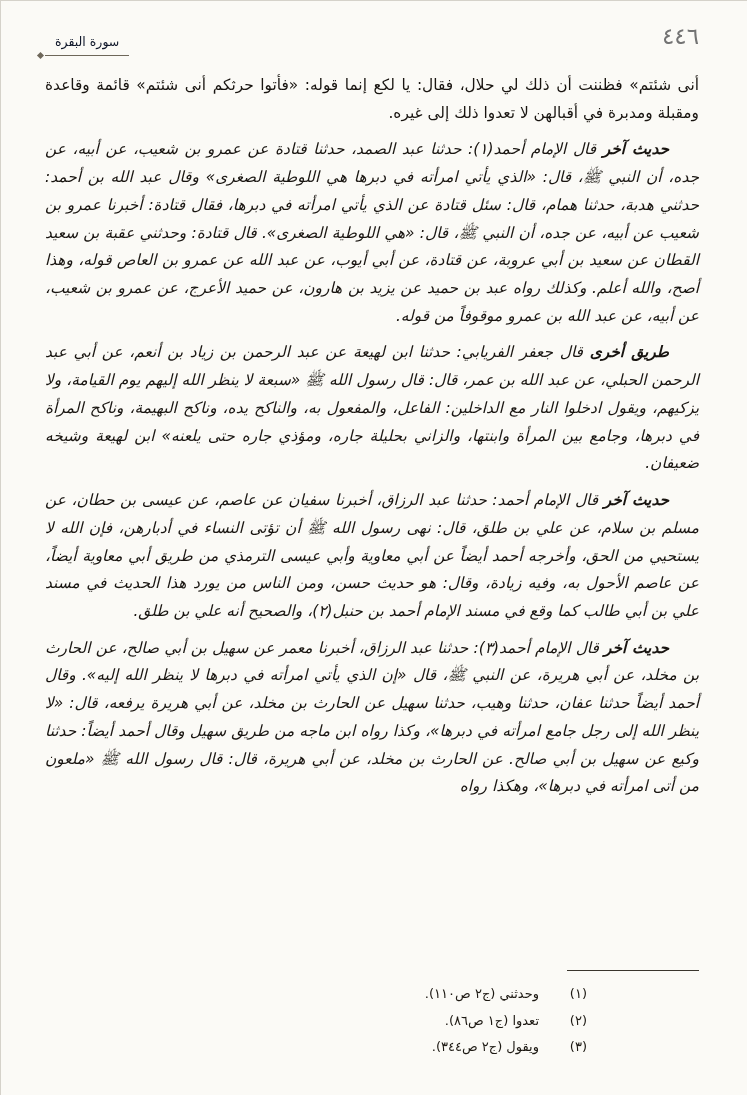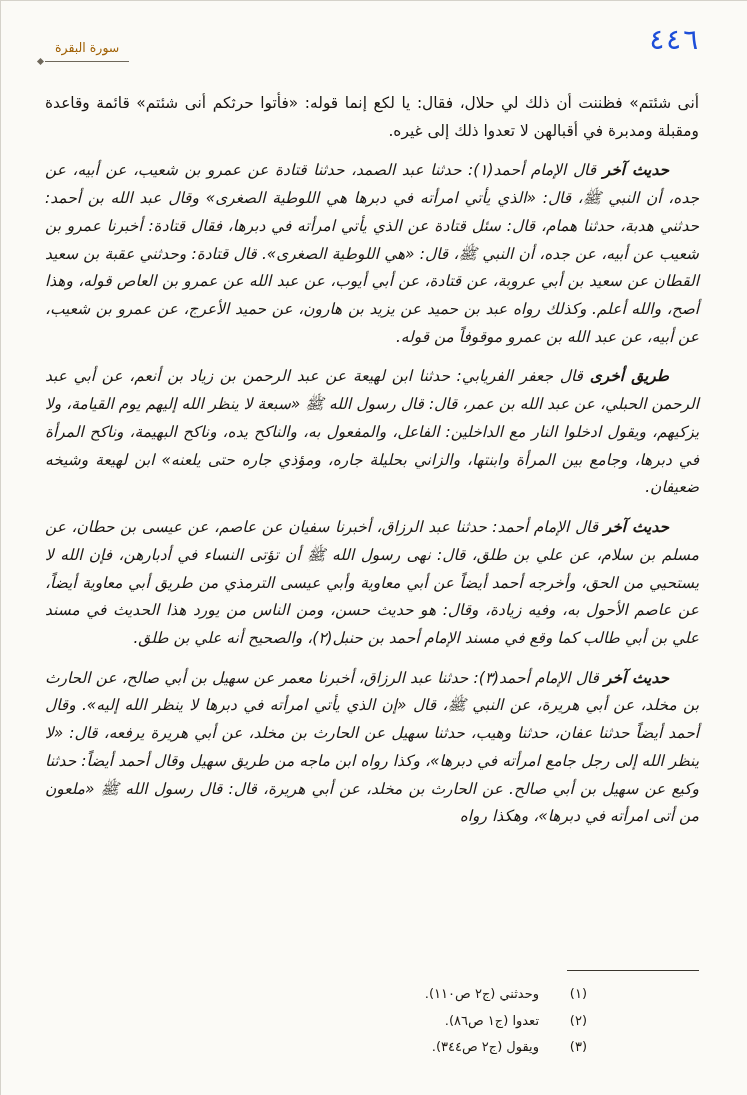--- a/index.html
+++ b/index.html
@@ -22,52 +22,51 @@
     border-left: 1px solid #d5d2ca;
     border-top: 1px solid #d5d2ca;
   }
   .page-header {
     display: flex;
     justify-content: space-between;
     align-items: flex-start;
     margin-bottom: 16px;
   }
   .page-number {
-    font-size: 28px;
+    font-size: 23px;
     letter-spacing: 2px;
-    color: #1d4ed8;
+    color: #737373;
     padding-top: 2px;
-    font-family: Liberation Mono, monospace;
   }
   .surah-title {
     font-size: 12.5px;
-    color: #a16207;
+    color: #0f172a;
     padding: 3px 10px 6px;
     border-bottom: 1px solid #6e675a;
     position: relative;
-    margin-top: 16px;
+    margin-top: 10px;
   }
   .surah-title::after {
     content: "";
     position: absolute;
     left: -7px;
     bottom: -3px;
     width: 5px;
     height: 5px;
     background: #6e675a;
     transform: rotate(45deg);
   }
   .body-text {
     font-size: 15.4px;
     line-height: 1.8;
     text-align: justify;
     text-justify: inter-word;
   }
   .para {
-    margin: 12px 0 9px;
+    margin: 0 0 9px;
   }
   .para.indent {
     text-indent: 30px;
     font-style: italic;
   }
   .para .lead {
     font-weight: bold;
   }
   .footnotes {
     margin-top: auto;

